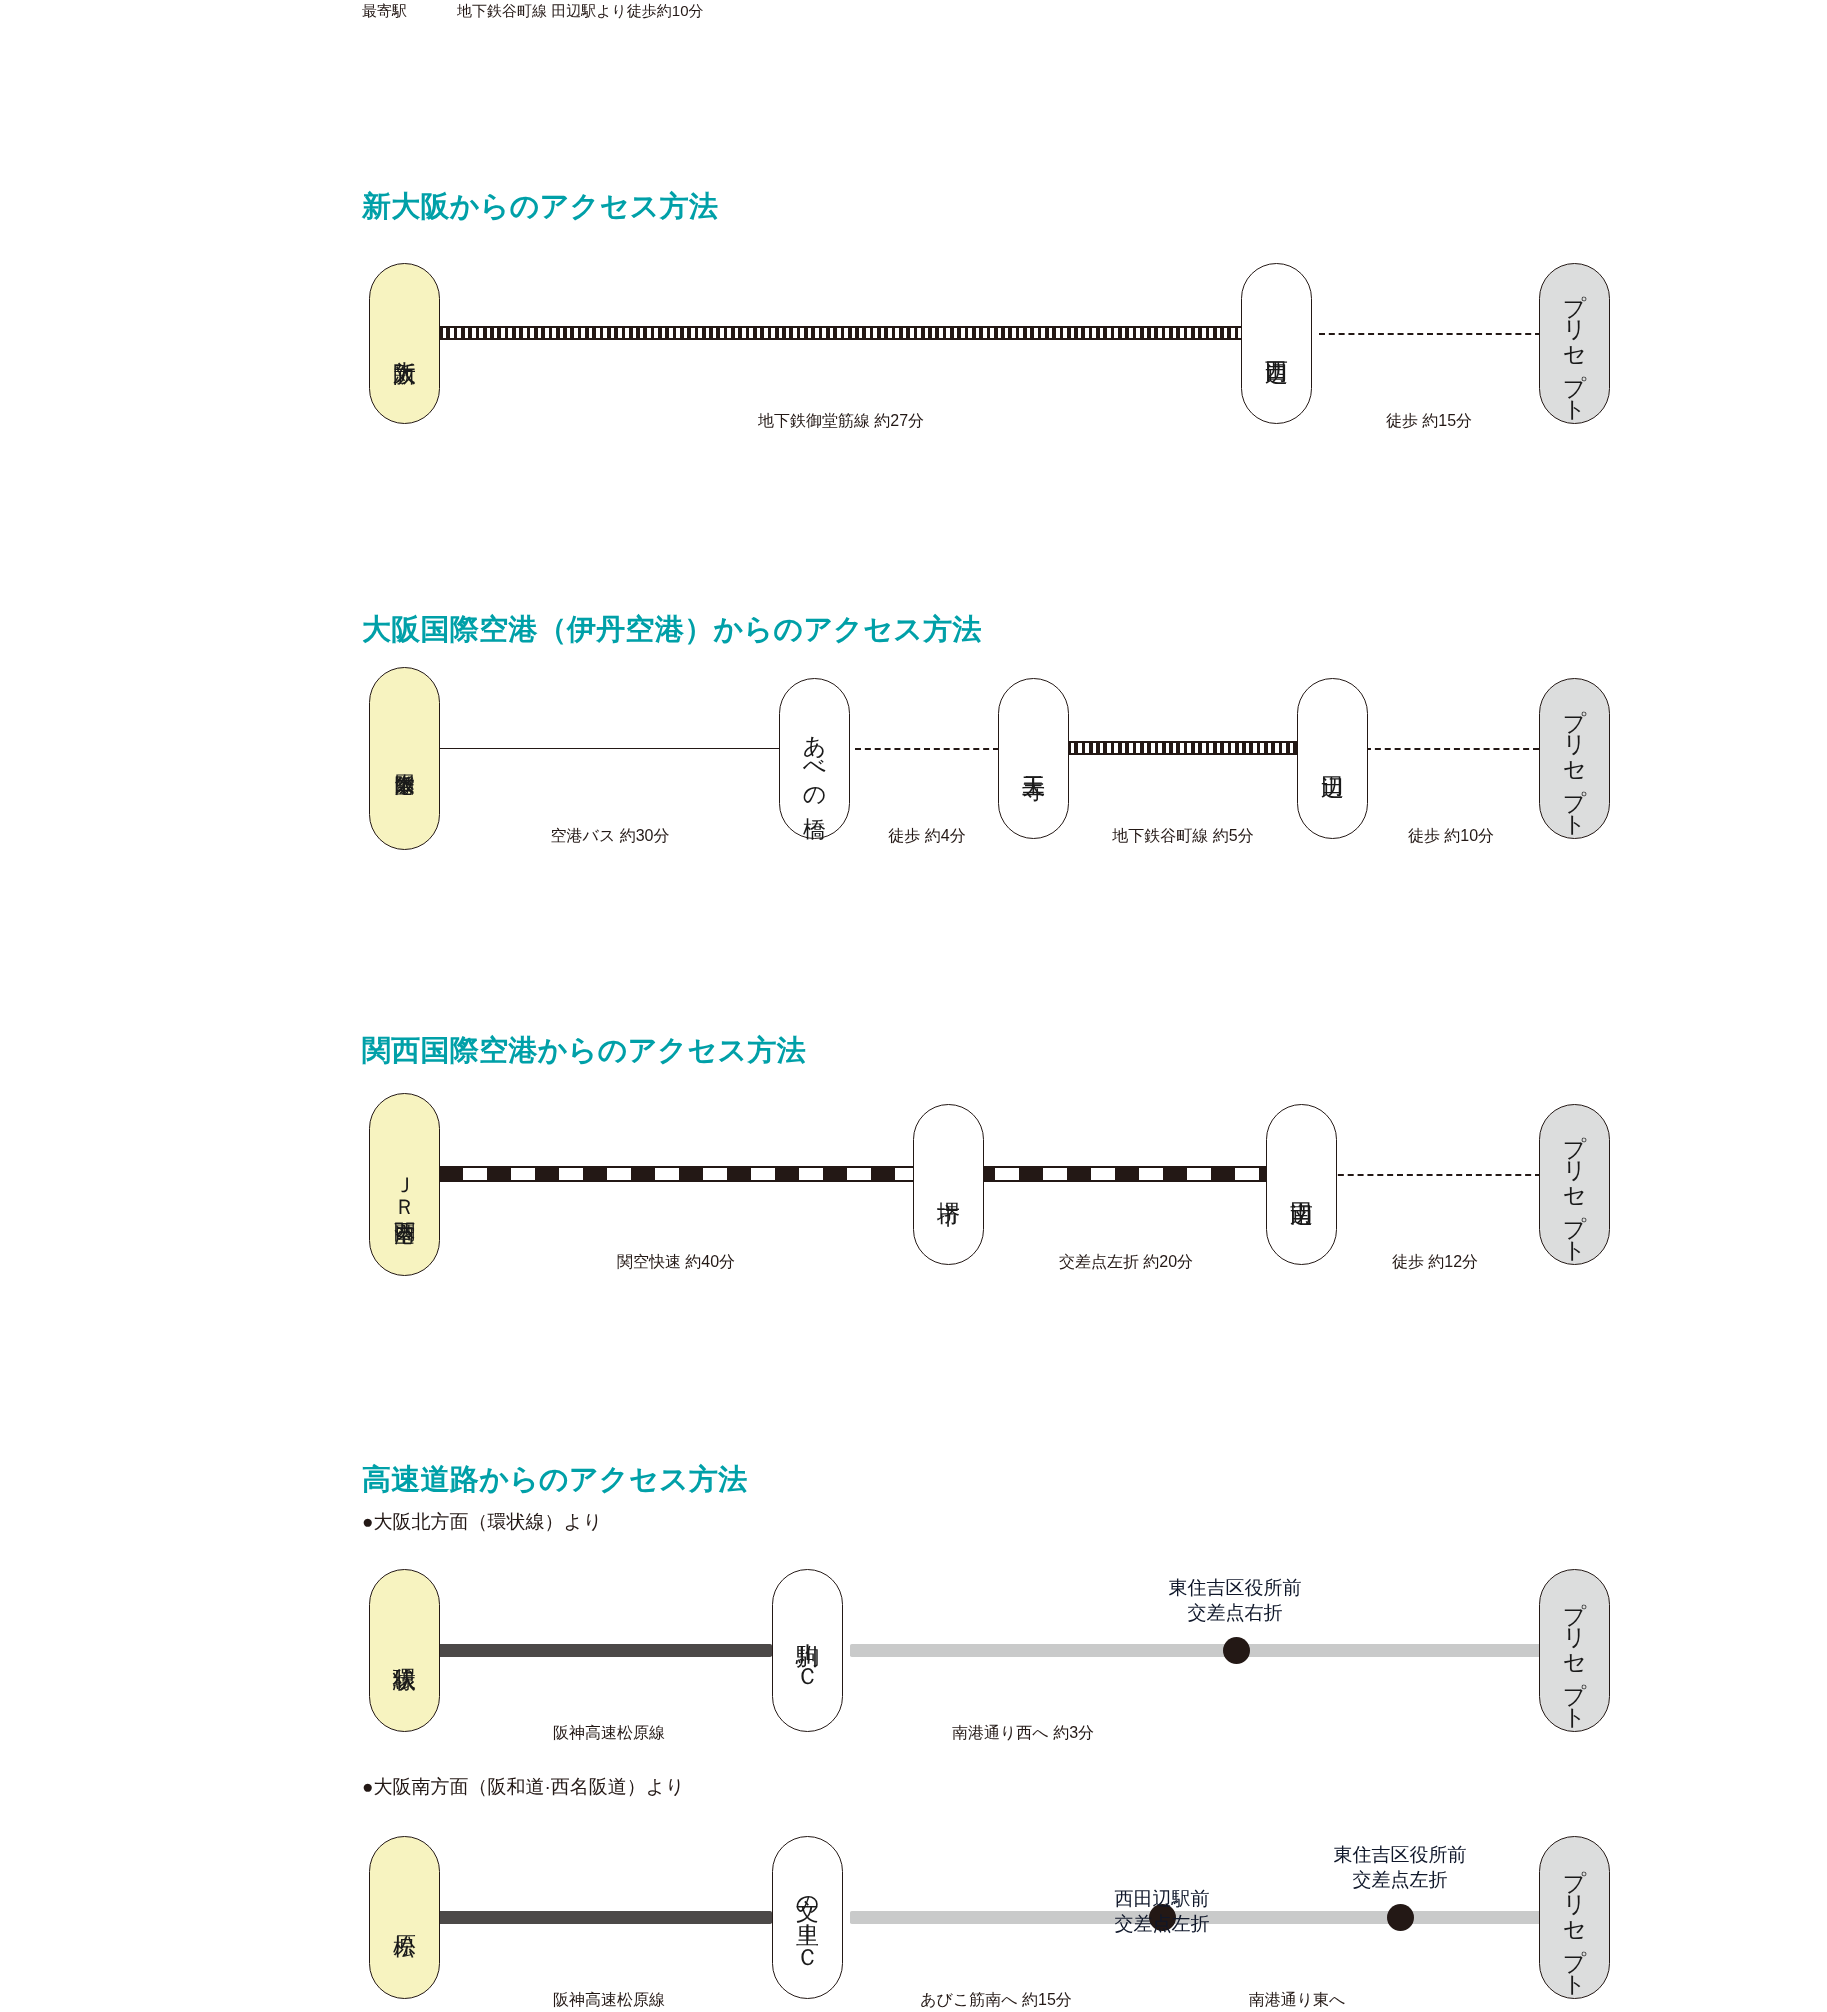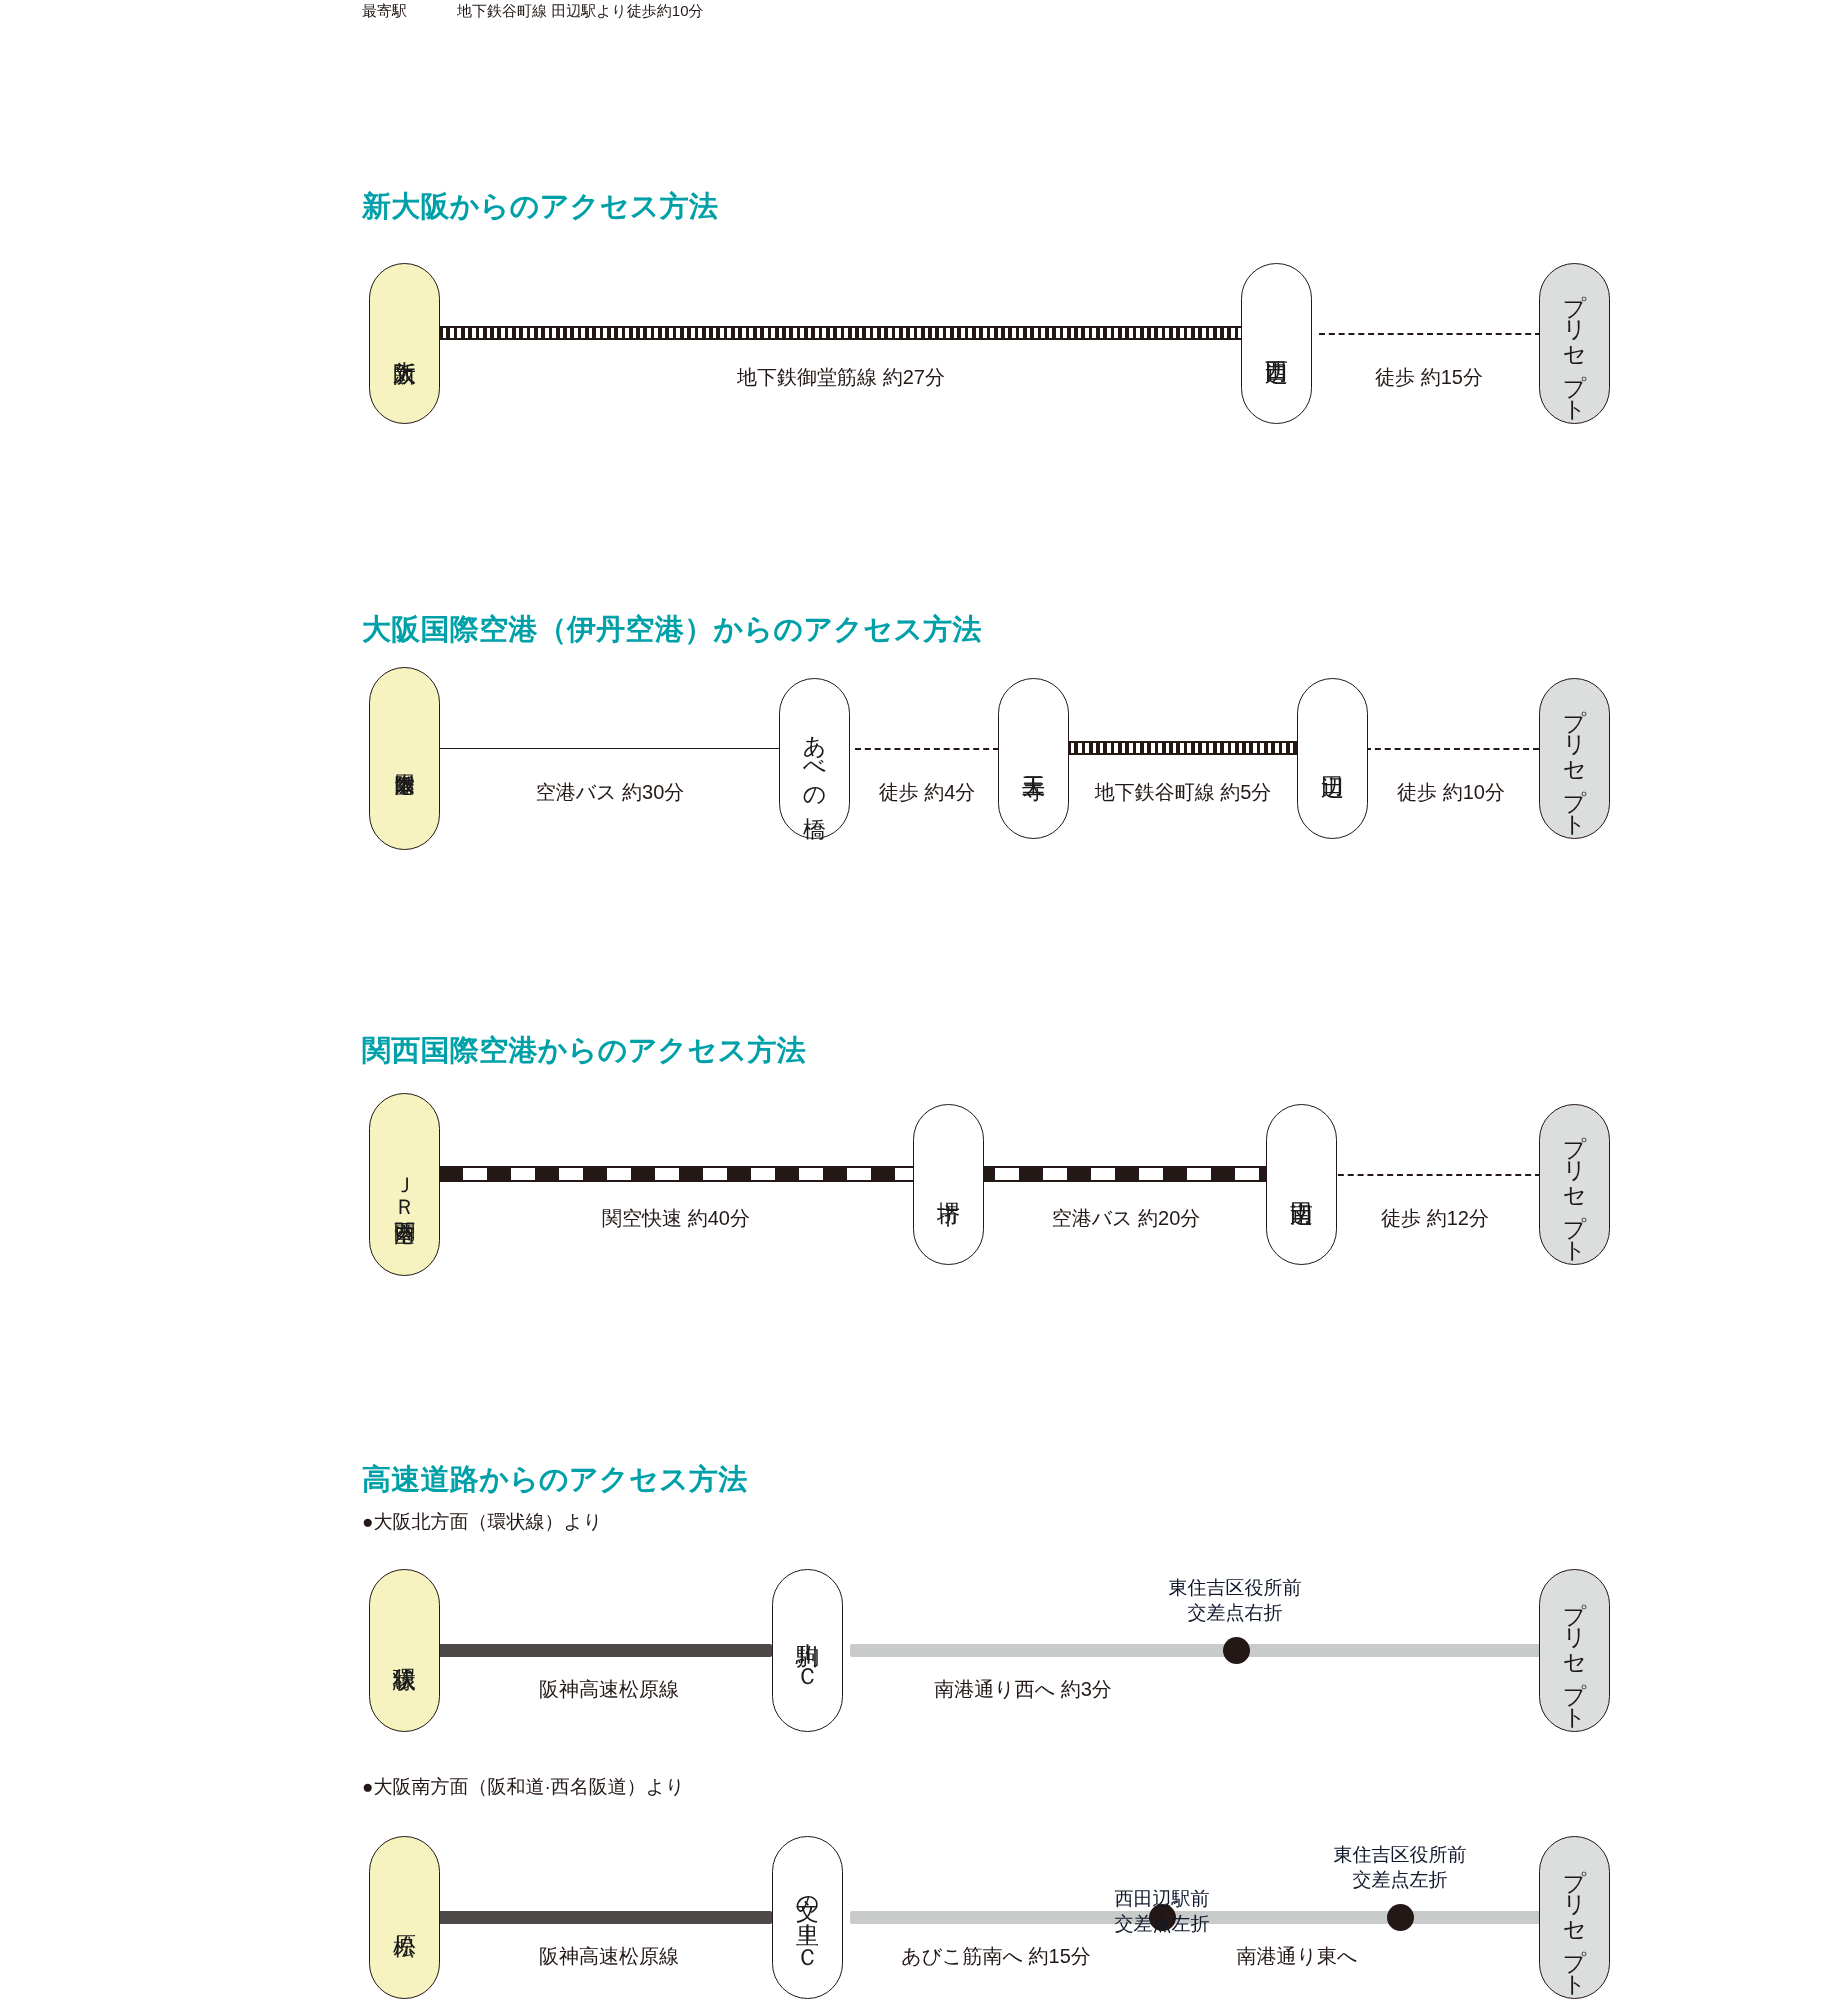--- a/index.html
+++ b/index.html
@@ -53,25 +53,26 @@
     display:flex;align-items:center;justify-content:center;
     background:#ffffff;
   }
   .node .vtext{font-size:23px;}
   .node.yellow{background:#f7f3c0;}
   .node.grey{background:#dcdddd;}
 
   
   .conn-label{
     position:absolute;
-    font-size:20px;
+    font-size:16px;
     color:#231815;
     text-align:center;
     white-space:nowrap;
     transform:translateX(-50%);
+    margin-top:47px;
   }
   .note-label{
     position:absolute;
     font-size:19px;
     color:#0f172a;
     text-align:center;
     white-space:nowrap;
     line-height:1.3;
     transform:translateX(-50%);
   }
@@ -185,21 +186,21 @@
     <span class="vtext">堺市</span>
   </div>
   <div class="node" style="left:1266px;top:18.3px;width:71px;height:161px;border-radius:36px;">
     <span class="vtext">南田辺</span>
   </div>
   <div class="node grey" style="left:1539px;top:18.3px;width:71px;height:161px;border-radius:36px;">
     <span class="vtext">プリセプト</span>
   </div>
 
   <div class="conn-label" style="left:676px;top:119px;">関空快速 約40分</div>
-  <div class="conn-label" style="left:1126px;top:119px;">空港バス 約20分</div>
+  <div class="conn-label" style="left:1126px;top:119px;">交差点左折 約20分</div>
   <div class="conn-label" style="left:1435px;top:119px;">徒歩 約12分</div>
 </div>
 
 <div class="sect-title" style="left:362px;top:1460px;">高速道路からのアクセス方法</div>
 
 <div class="sub-title" style="left:362px;top:1509px;">●大阪北方面（環状線）より</div>
 
 <div class="route" style="left:0;top:1553px;width:1827px;height:192px;">
   <div class="ln road-dark" style="left:429px;top:91px;width:343px;"></div>
   <div class="ln road-light" style="left:850px;top:91px;width:694px;"></div>

